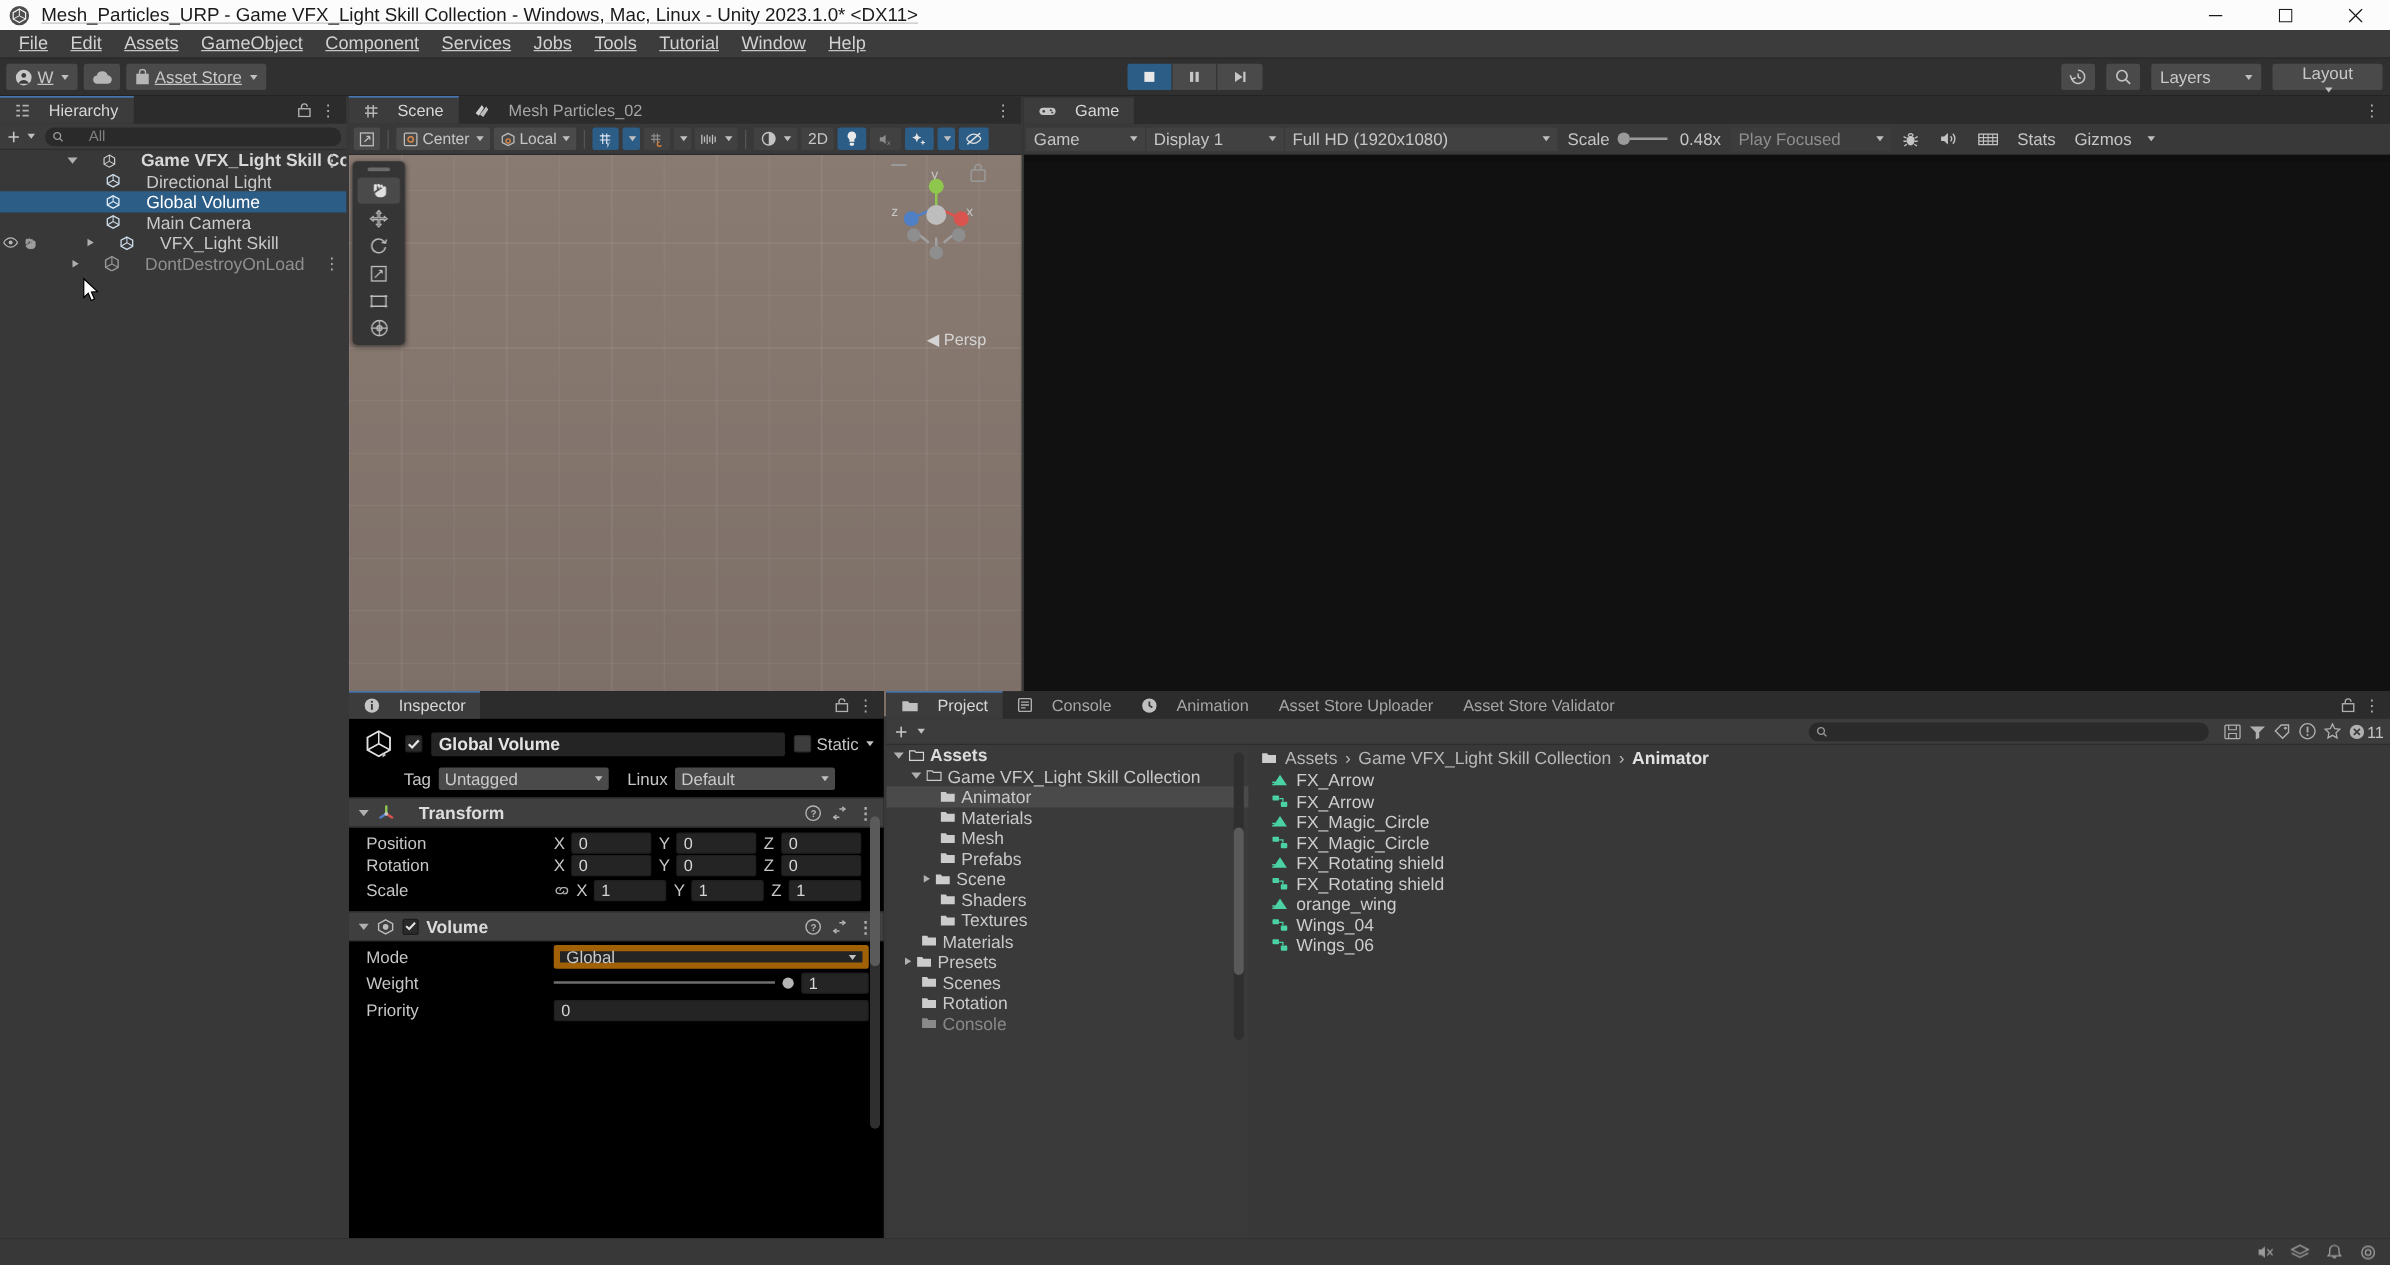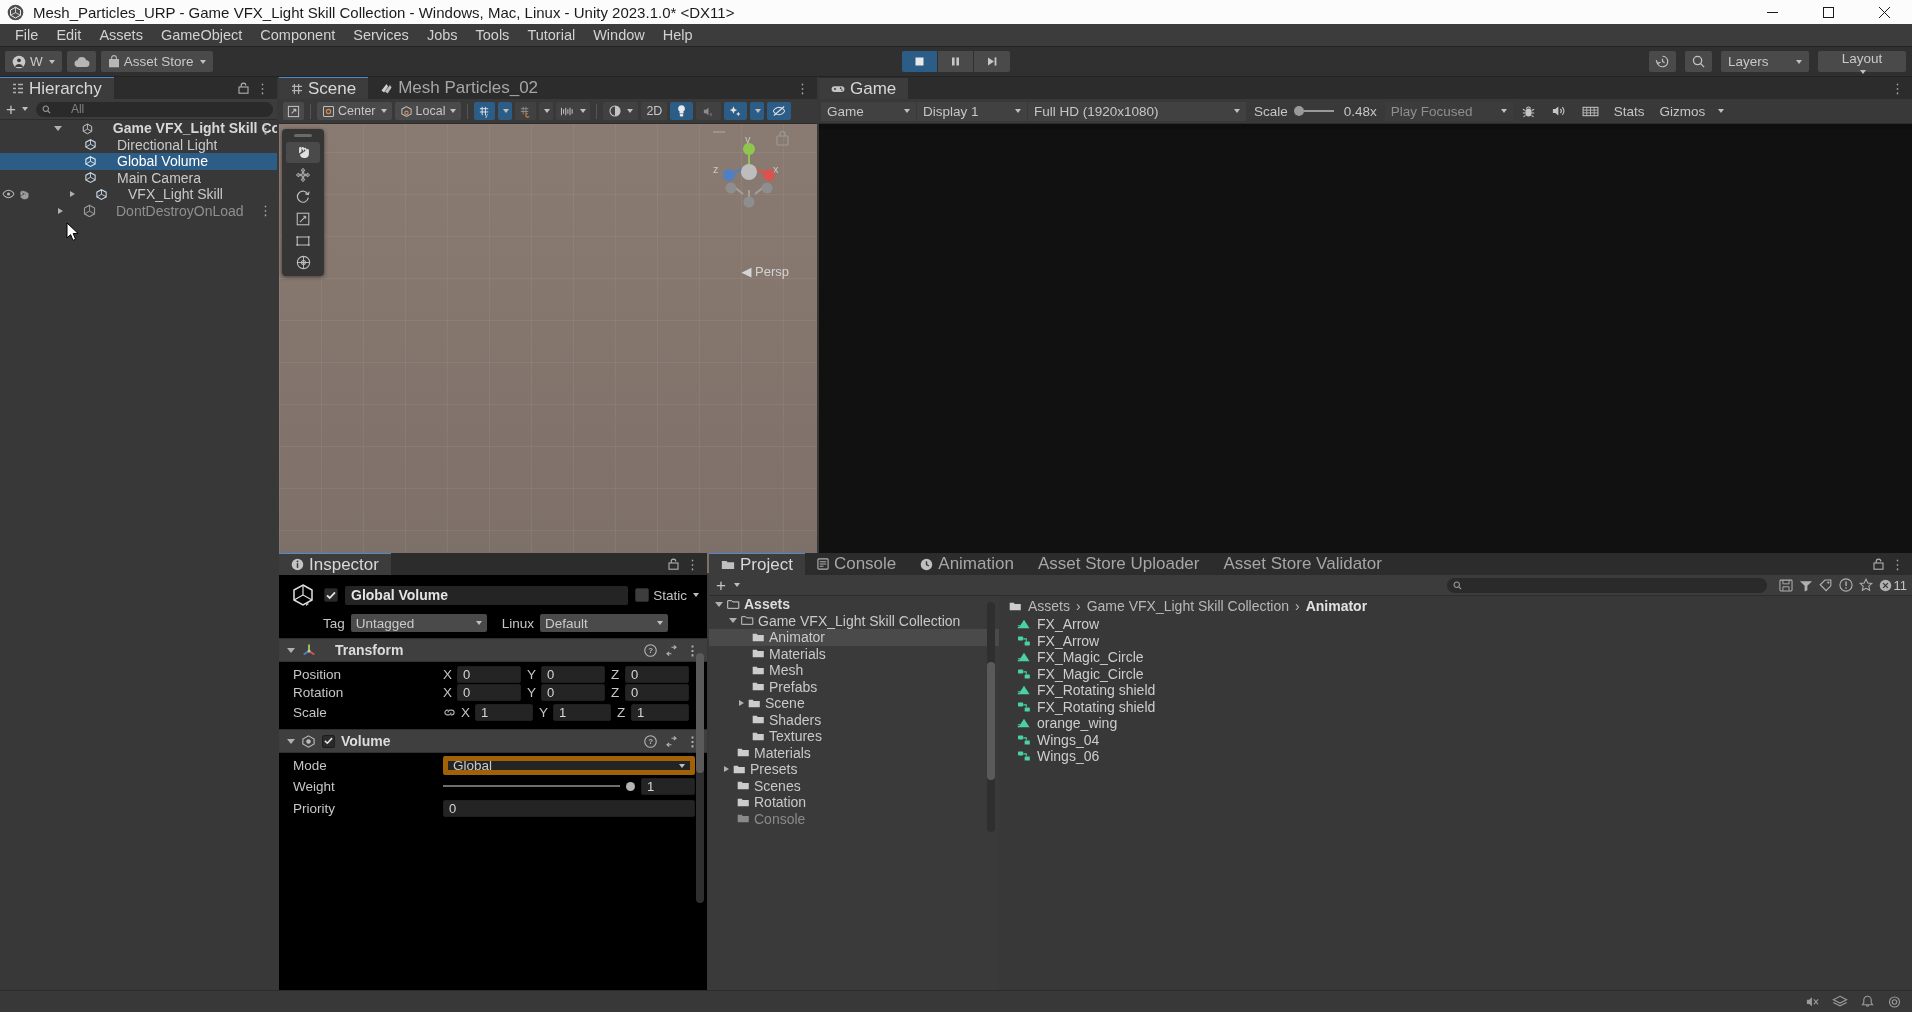--- a/index.html
+++ b/index.html
@@ -5,21 +5,21 @@
   * { box-sizing: border-box; margin: 0; padding: 0; }
   html, body {
     width: 1912px; height: 1012px;
     background: #383838;
     font-family: "Liberation Sans", sans-serif;
     font-size: 14.5px;
     color: #c4c4c4;
     overflow: hidden;
     -webkit-font-smoothing: antialiased;
   }
-  .app { position: relative; width: 1912px; height: 1012px; }
+  .app { position: relative; width: 1912px; height: 1012px; text-decoration: underline; }
 
   
   .titlebar {
     height: 24px; background: #fcfcfc; color: #1a1a1a;
     display: flex; align-items: center; font-size: 15px;
     position: relative;
   }
   .titlebar .unity-logo {
     width: 17px; height: 17px; margin-left: 7px; margin-right: 9px;
     flex: 0 0 auto;
@@ -68,22 +68,22 @@
   .play-btn:last-child { border-radius: 0 2px 2px 0; border-right: none; }
   .right-tools { position: absolute; right: 6px; display: flex; align-items: center; gap: 4px; }
 
   
   .panel { position: absolute; background: #383838; }
   .panel-tabbar {
     height: 22px; background: #2c2c2c; display: flex; align-items: stretch;
     position: relative;
   }
   .tab {
-    display: flex; align-items: center; gap: 5px; padding: 0 12px;
-    font-size: 17px; color: #a6a6a6; background: transparent; height: 22px;
+    display: flex; align-items: center; gap: 15px; padding: 0 12px;
+    font-size: 13px; color: #a6a6a6; background: transparent; height: 22px;
   }
   .tab.active { background: #3c3c3c; color: #d8d8d8; border-top: 1px solid #4b8bd4; }
   .tab.active.plain { border-top: 1px solid #2c2c2c; }
   .tabbar-right { margin-left: auto; display: flex; align-items: center; gap: 7px; padding-right: 8px; }
   .kebab { letter-spacing: 0; font-size: 13px; color: #b0b0b0; line-height: 1; }
 
   
   #hierarchy { left: 0; top: 77px; width: 277px; height: 735px; background: #383838; }
   .hier-toolbar {
     height: 21px; background: #3c3c3c; display: flex; align-items: center; gap: 2px;

